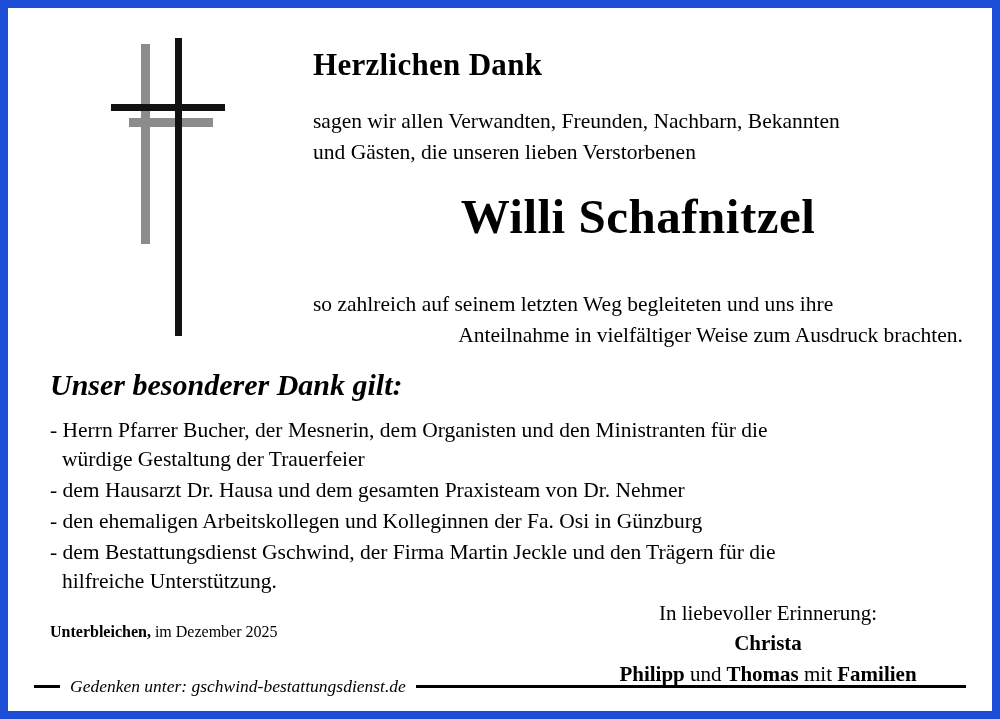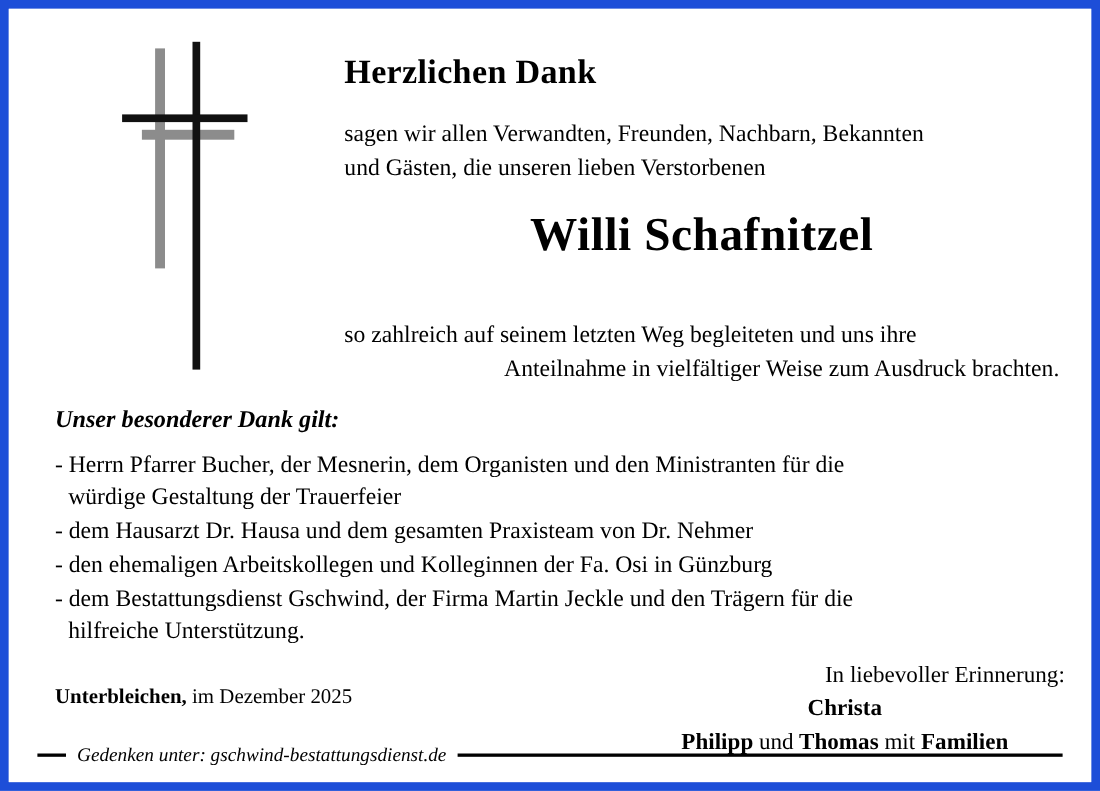--- a/index.html
+++ b/index.html
@@ -98,21 +98,21 @@
     display: block;
     text-align: left;
   }
 
   .deceased-name {
     position: absolute;
     left: 305px;
     top: 182px;
     width: 650px;
     text-align: center;
-    font-size: 43px;
+    font-size: 49px;
     font-weight: bold;
     letter-spacing: 0.5px;
     line-height: 1.1;
   }
 
   .after-name {
     position: absolute;
     left: 305px;
     top: 268px;
     width: 650px;
@@ -127,21 +127,21 @@
   }
 
   
   .special {
     position: absolute;
     left: 42px;
     top: 360px;
     width: 915px;
   }
   .special-title {
-    font-size: 22px;
+    font-size: 30px;
     font-weight: bold;
     font-style: italic;
     margin: 0 0 14px 0;
   }
   .special-list {
     list-style: none;
     margin: 0;
     padding: 0;
     font-size: 21.5px;
     line-height: 1.35;
@@ -152,36 +152,36 @@
   .special-list li .cont {
     display: block;
     padding-left: 12px;
   }
 
   
   .place-line {
     position: absolute;
     left: 42px;
     top: 615px;
-    font-size: 19px;
+    font-size: 16px;
   }
   .place-line b {
     font-weight: bold;
   }
 
   .memory {
     position: absolute;
     left: 560px;
     top: 590px;
     width: 400px;
     text-align: center;
     font-size: 21px;
     line-height: 1.45;
   }
-  .memory .m-line1 { font-weight: normal; text-align: right; }
+  .memory .m-line1 { font-weight: normal; }
   .memory .m-line2 { font-weight: bold; }
   .memory .m-line3 { font-weight: bold; }
   .memory .m-line3 .thin { font-weight: normal; }
 
   
   .bottom-bar {
     position: absolute;
     left: 26px;
     right: 26px;
     bottom: 14px;

